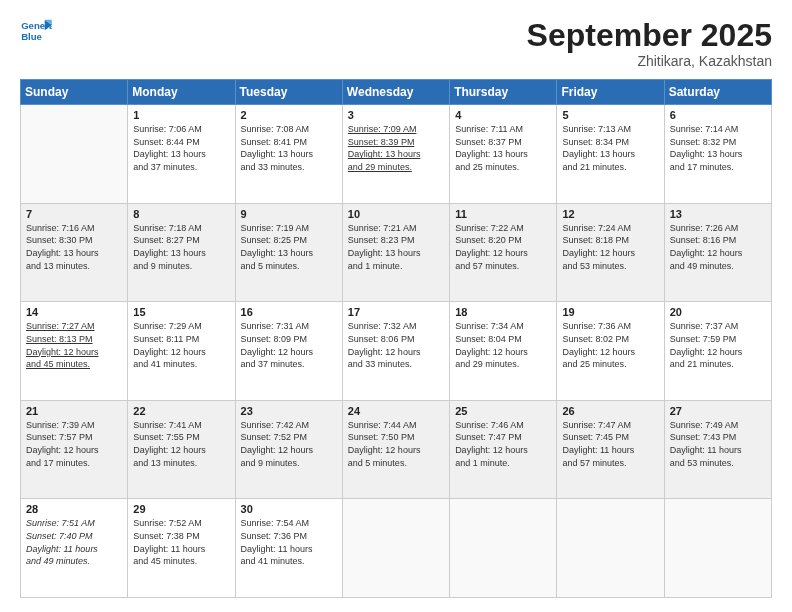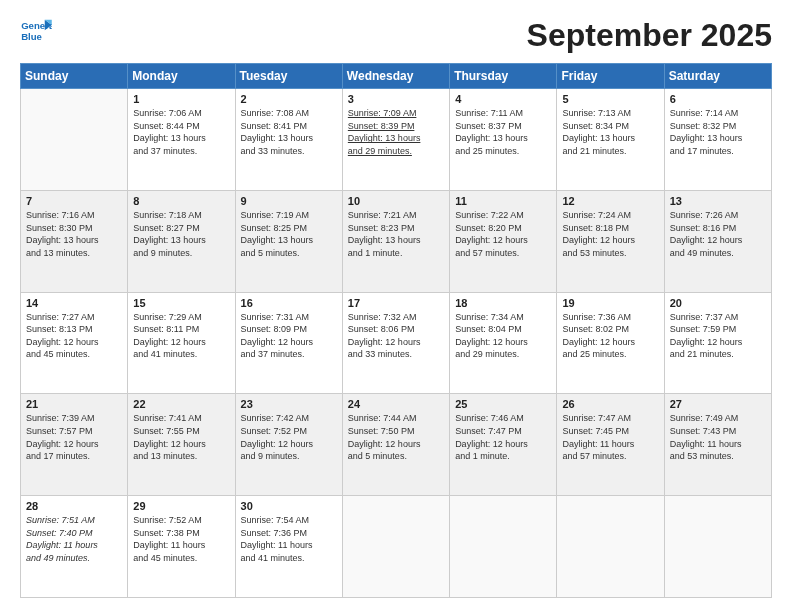--- a/index.html
+++ b/index.html
@@ -97,20 +97,21 @@
       <svg class="logo-icon" viewBox="0 0 36 32">
         <rect x="0" y="0" width="36" height="32" fill="white"></rect>
         <text x="1" y="13" font-size="11" font-weight="bold" fill="#1a6fbb">General</text>
         <text x="1" y="25" font-size="11" font-weight="bold" fill="#1a6fbb">Blue</text>
         <polygon points="28,2 36,8 28,14" fill="#1a6fbb"></polygon>
         <polygon points="28,2 36,2 36,8" fill="#5ab4e8"></polygon>
       </svg>
     </div>
     <div class="title-section">
       <div class="month-title">September 2025</div>
+      <div class="subtitle">Zhitikara, Kazakhstan</div>
     </div>
   </div>
 
   <table class="calendar">
     <thead>
       <tr>
         <th>Sunday</th>
         <th>Monday</th>
         <th>Tuesday</th>
         <th>Wednesday</th>
@@ -212,21 +213,21 @@
             <span class="day-number">13</span>
             <div class="day-info" style="white-space: pre-line;">Sunrise: 7:26 AM
 Sunset: 8:16 PM
 Daylight: 12 hours
 and 49 minutes.</div>
           </td>
         </tr>
         <tr>
           <td>
             <span class="day-number">14</span>
-            <div class="day-info" style="white-space: pre-line;">Sunrise: 7:27 AM
+            <div class="day-info" style="white-space: pre-line; text-decoration: underline;">Sunrise: 7:27 AM
 Sunset: 8:13 PM
 Daylight: 12 hours
 and 45 minutes.</div>
           </td>
           <td>
             <span class="day-number">15</span>
             <div class="day-info" style="white-space: pre-line;">Sunrise: 7:29 AM
 Sunset: 8:11 PM
 Daylight: 12 hours
 and 41 minutes.</div>

